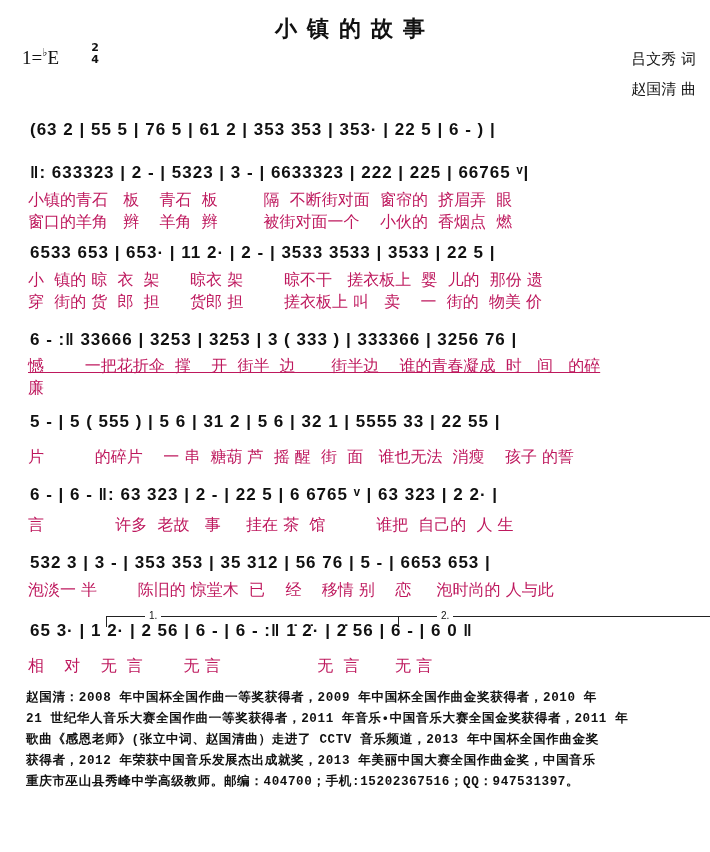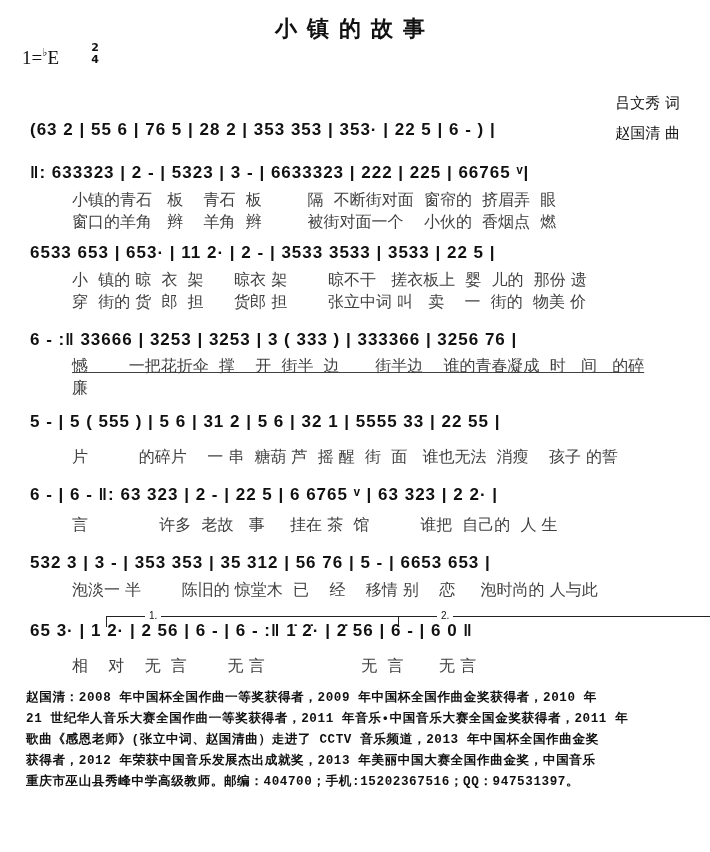--- a/index.html
+++ b/index.html
@@ -1,50 +1,50 @@
 <!DOCTYPE html>
 <html><head>
 <meta charset="utf-8">
 <style>
   html, body { margin:0; padding:0; background:#ffffff; }
   body { width:710px; height:852px; position:relative; overflow:hidden; color:#111; font-family:"DejaVu Sans", sans-serif; }
   .title { position:absolute; top:14px; left:0; width:710px; text-align:center; font-family:"DejaVu Serif", serif; font-weight:bold; font-size:22px; letter-spacing:10px; }
   .key { position:absolute; top:46px; left:22px; font-family:"Liberation Serif", serif; font-size:19px; }
   .key sup { font-size:11px; vertical-align:8px; }
   .timesig { position:absolute; top:42px; left:88px; width:14px; text-align:center; font-family:"DejaVu Sans", sans-serif; font-weight:bold; font-size:11px; line-height:12px; }
-  .credit { position:absolute; right:30px; font-family:"DejaVu Serif", serif; font-size:15px;margin-top:44px; }
+  .credit { position:absolute; right:14px; font-family:"DejaVu Serif", serif; font-size:15px; }
   .notes { position:absolute; left:30px; font-family:"Liberation Sans", sans-serif; font-weight:bold; font-size:17px; white-space:pre; letter-spacing:1px; }
-  .lyric { position:absolute; left:28px; font-family:"DejaVu Serif", serif; font-size:16px; white-space:pre; color:#404040;margin-left:44px; }
+  .lyric { position:absolute; left:28px; font-family:"DejaVu Serif", serif; font-size:16px; white-space:pre; color:#be185d; }
   .volta { position:absolute; border-top:1.2px solid #222; border-left:1.2px solid #222; height:10px; font-size:10px; padding-left:38px; line-height:0; }
   .volta span { position:relative; top:-1px; background:#fff; padding:0 4px; font-family:"Liberation Sans", sans-serif; }
   .bio { position:absolute; left:26px; top:688px; width:664px; font-family:"DejaVu Sans", sans-serif; font-weight:bold; font-size:12.6px; line-height:21px; letter-spacing:0.6px; }
   .bio div { white-space:nowrap;font-family:Liberation Mono, monospace; }
 </style>
 </head>
 <body>
 
 <div class="title">小镇的故事</div>
 
 <div class="key"><span>1=</span><sup>♭</sup><span>E</span></div>
 <div class="timesig">
   <div>2</div>
   <div>4</div>
 </div>
 <div class="credit" style="top:50px;">吕文秀 词</div>
 <div class="credit" style="top:80px;">赵国清 曲</div>
 
-<div class="notes" style="top:120px;">(63 2 | 55 6 | 76 5 | 28 2 | 353 353 | 353· | 22 5 | 6 - ) |</div>
+<div class="notes" style="top:120px;">(63 2 | 55 5 | 76 5 | 61 2 | 353 353 | 353· | 22 5 | 6 - ) |</div>
 
 <div class="notes" style="top:163px;">‖: 633323 | 2 - | 5323 | 3 - | 6633323 | 222 | 225 | 66765 ᵛ|</div>
 <div class="lyric" style="top:190px;">小镇的青石   板    青石  板         隔  不断街对面  窗帘的  挤眉弄  眼</div>
 <div class="lyric" style="top:212px;">窗口的羊角   辫    羊角  辫         被街对面一个    小伙的  香烟点  燃</div>
 
 <div class="notes" style="top:243px;">6533 653 | 653· | 11 2· | 2 - | 3533 3533 | 3533 | 22 5 |</div>
 <div class="lyric" style="top:270px;">小  镇的 晾  衣  架      晾衣 架        晾不干   搓衣板上  婴  儿的  那份 遗</div>
-<div class="lyric" style="top:292px;">穿  街的 货  郎  担      货郎 担        张立中词 叫   卖    一  街的  物美 价</div>
+<div class="lyric" style="top:292px;">穿  街的 货  郎  担      货郎 担        搓衣板上 叫   卖    一  街的  物美 价</div>
 
 <div class="notes" style="top:330px;">6 - :‖ 33666 | 3253 | 3253 | 3 ( 333 ) | 333366 | 3256 76 |</div>
 <div class="lyric" style="top:356px;text-decoration:underline;">憾        一把花折伞  撑    开  街半  边       街半边    谁的青春凝成  时   间   的碎</div>
 <div class="lyric" style="top:378px;">廉</div>
 
 <div class="notes" style="top:412px;">5 - | 5 ( 555 ) | 5 6 | 31 2 | 5 6 | 32 1 | 5555 33 | 22 55 |</div>
 <div class="lyric" style="top:447px;">片          的碎片    一 串  糖葫 芦  摇 醒  街  面   谁也无法  消瘦    孩子 的誓</div>
 
 <div class="notes" style="top:485px;">6 - | 6 - ‖: 63 323 | 2 - | 22 5 | 6 6765 ᵛ | 63 323 | 2 2· |</div>
 <div class="lyric" style="top:515px;">言              许多  老故   事     挂在 茶  馆          谁把  自己的  人 生</div>

